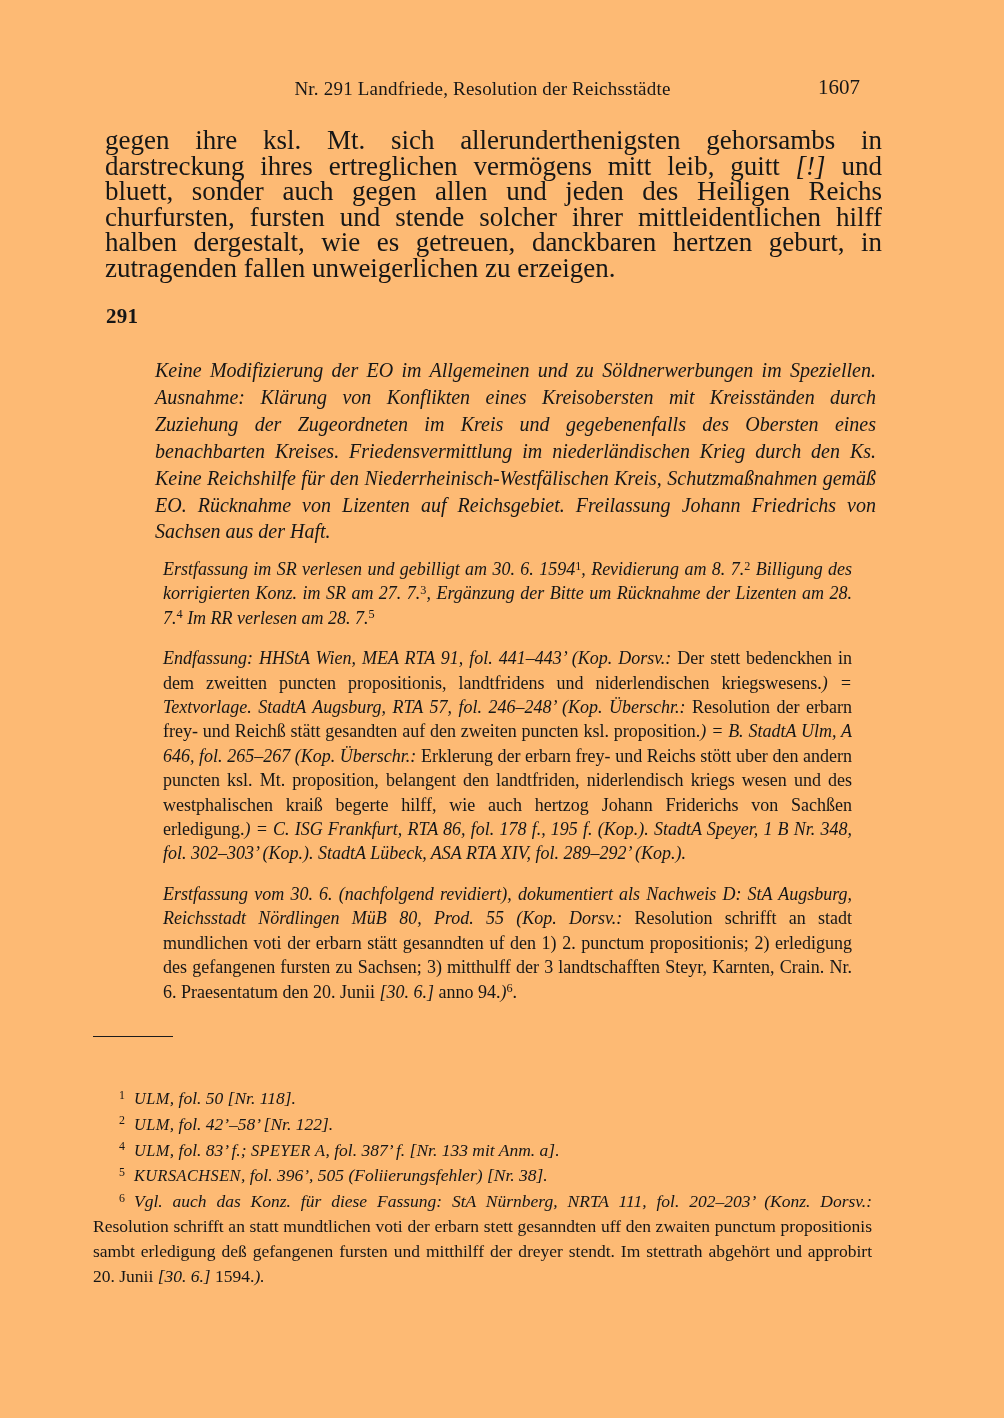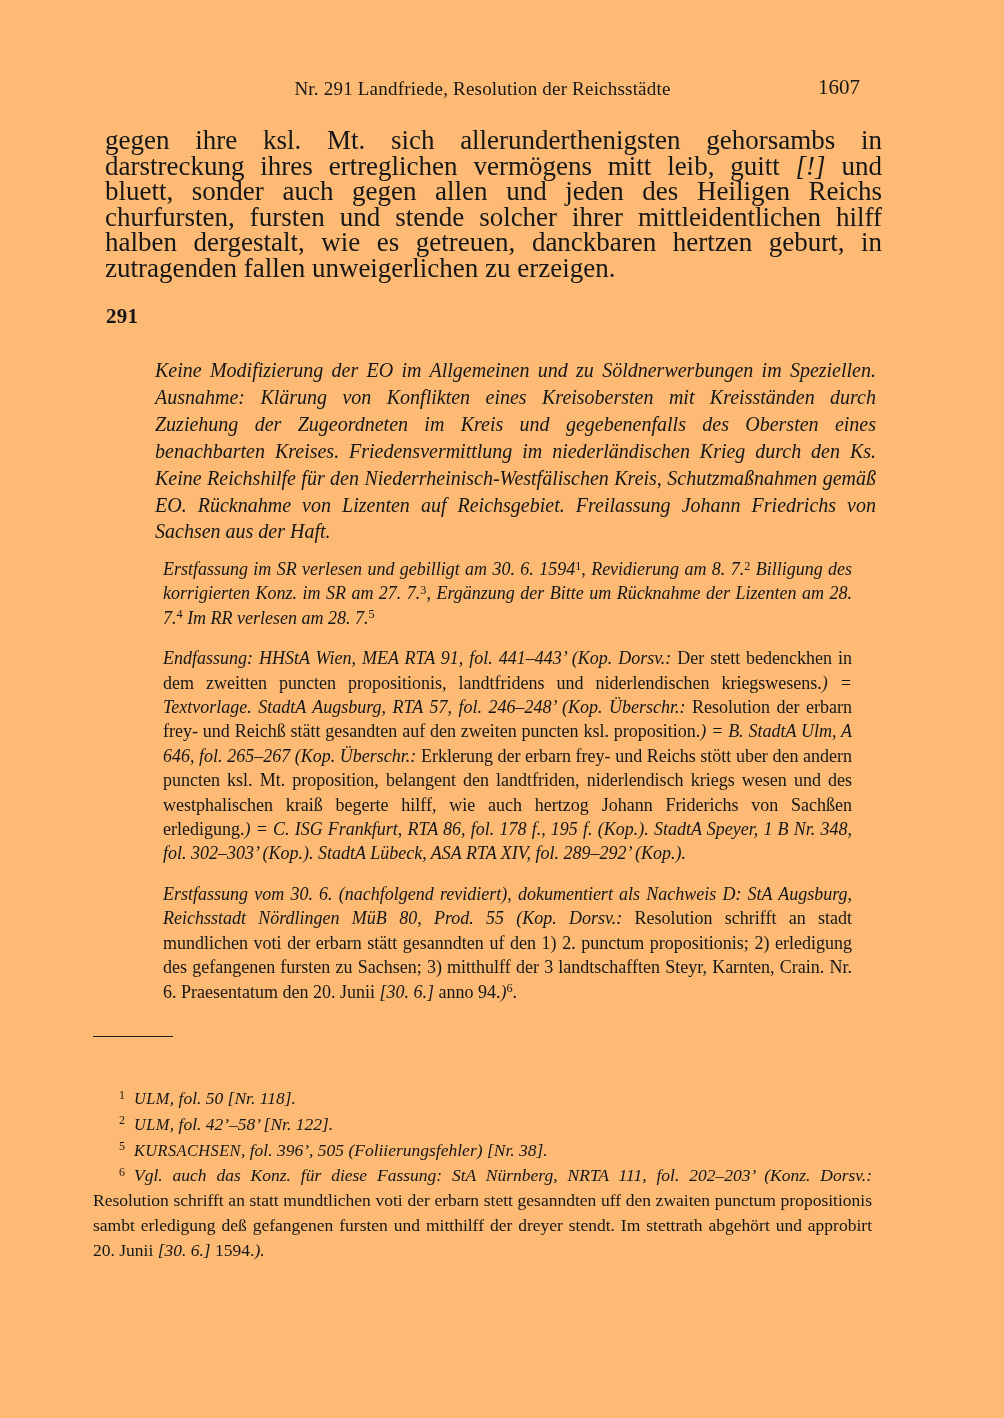--- a/index.html
+++ b/index.html
@@ -68,17 +68,18 @@
     <p><span class="seg-i">Erstfassung im SR verlesen und gebilligt am 30. 6. 1594</span><sup class="seg-sup">1</sup><span class="seg-i">, Revidierung am 8. 7.</span><sup class="seg-sup">2</sup><span class="seg-i"> Billigung des korrigierten Konz. im SR am 27. 7.</span><sup class="seg-sup">3</sup><span class="seg-i">, Ergänzung der Bitte um Rücknahme der Lizenten am 28. 7.</span><sup class="seg-sup">4</sup><span class="seg-i"> Im RR verlesen am 28. 7.</span><sup class="seg-sup">5</sup></p>
     <p><span class="seg-i">Endfassung: HHStA Wien, MEA RTA 91, fol. 441–443’ (Kop. Dorsv.: </span><span class="seg-r">Der stett bedenckhen in dem zweitten puncten propositionis, landtfridens und niderlendischen kriegswesens.</span><span class="seg-i">) = Textvorlage. StadtA Augsburg, RTA 57, fol. 246–248’ (Kop. Überschr.: </span><span class="seg-r">Resolution der erbarn frey- und Reichß stätt gesandten auf den zweiten puncten ksl. proposition.</span><span class="seg-i">) = B. StadtA Ulm, A 646, fol. 265–267 (Kop. Überschr.: </span><span class="seg-r">Erklerung der erbarn frey- und Reichs stött uber den andern puncten ksl. Mt. proposition, belangent den landtfriden, niderlendisch kriegs wesen und des westphalischen kraiß begerte hilff, wie auch hertzog Johann Friderichs von Sachßen erledigung.</span><span class="seg-i">) = C. ISG Frankfurt, RTA 86, fol. 178 f., 195 f. (Kop.). StadtA Speyer, 1 B Nr. 348, fol. 302–303’ (Kop.). StadtA Lübeck, ASA RTA XIV, fol. 289–292’ (Kop.).</span></p>
     <p><span class="seg-i">Erstfassung vom 30. 6. (nachfolgend revidiert), dokumentiert als Nachweis D: StA Augsburg, Reichsstadt Nördlingen MüB 80, Prod. 55 (Kop. Dorsv.: </span><span class="seg-r">Resolution schrifft an stadt mundlichen voti der erbarn stätt gesanndten uf den 1) 2. punctum propositionis; 2) erledigung des gefangenen fursten zu Sachsen; 3) mitthulff der 3 landtschafften Steyr, Karnten, Crain. Nr. 6. Praesentatum den 20. Junii </span><span class="seg-i">[30. 6.]</span><span class="seg-r"> anno 94.</span><span class="seg-i">)</span><sup class="seg-sup">6</sup><span class="seg-r">.</span></p>
   </div>
 
   <div class="fn-divider"></div>
 
   <div class="footnotes">
     <p class="fn-row"><sup class="seg-sup">1</sup><span><span class="seg-sc">ULM</span><span class="seg-i">, fol. 50 [Nr. 118].</span></span></p>
     <p class="fn-row"><sup class="seg-sup">2</sup><span><span class="seg-sc">ULM</span><span class="seg-i">, fol. 42’–58’ [Nr. 122].</span></span></p>
+    <p class="fn-row"><sup class="seg-sup">4</sup><span><span class="seg-sc">ULM</span><span class="seg-i">, fol. 83’ f.; </span><span class="seg-sc">SPEYER A</span><span class="seg-i">, fol. 387’ f. [Nr. 133 mit Anm. a].</span></span></p>
     <p class="fn-row"><sup class="seg-sup">5</sup><span><span class="seg-sc">KURSACHSEN</span><span class="seg-i">, fol. 396’, 505 (Foliierungsfehler) [Nr. 38].</span></span></p>
     <p class="fn-row fn-long"><sup class="seg-sup">6</sup><span><span class="seg-i">Vgl. auch das Konz. für diese Fassung: StA Nürnberg, NRTA 111, fol. 202–203’ (Konz. Dorsv.: </span><span class="seg-r">Resolution schrifft an statt mundtlichen voti der erbarn stett gesanndten uff den zwaiten punctum propositionis sambt erledigung deß gefangenen fursten und mitthilff der dreyer stendt. Im stettrath abgehört und approbirt 20. Junii </span><span class="seg-i">[30. 6.]</span><span class="seg-r"> 1594.</span><span class="seg-i">).</span></span></p>
   </div>
 
 </div>
 
 </body></html>

